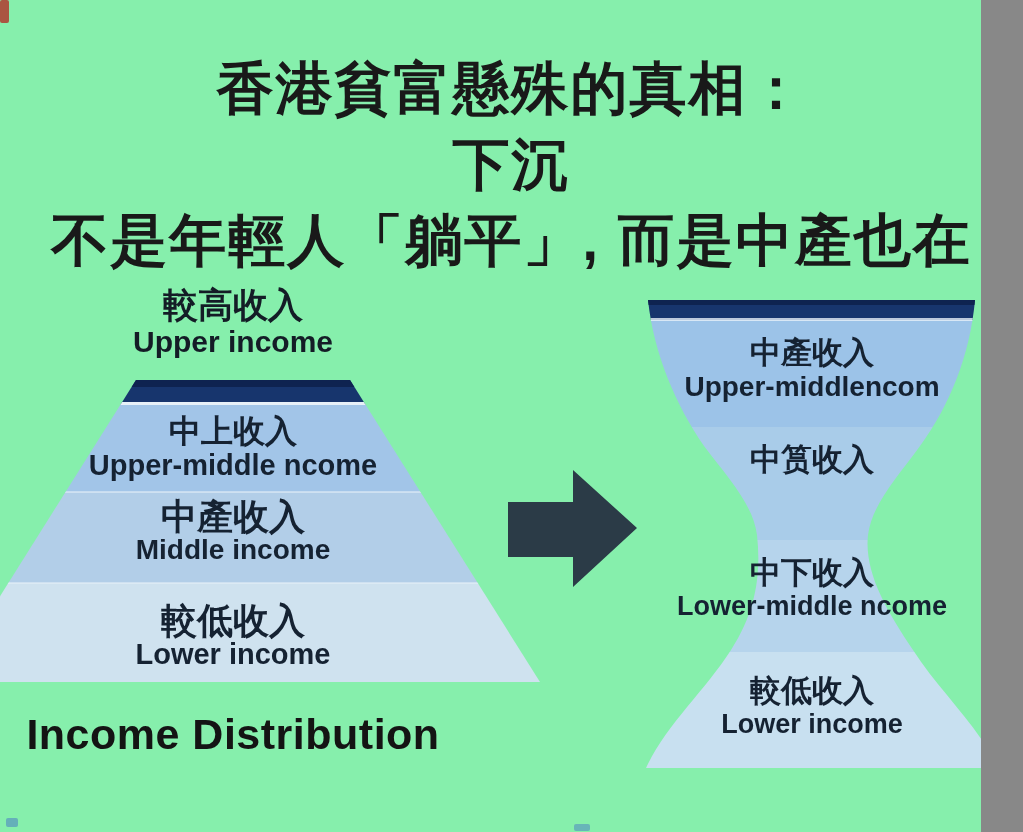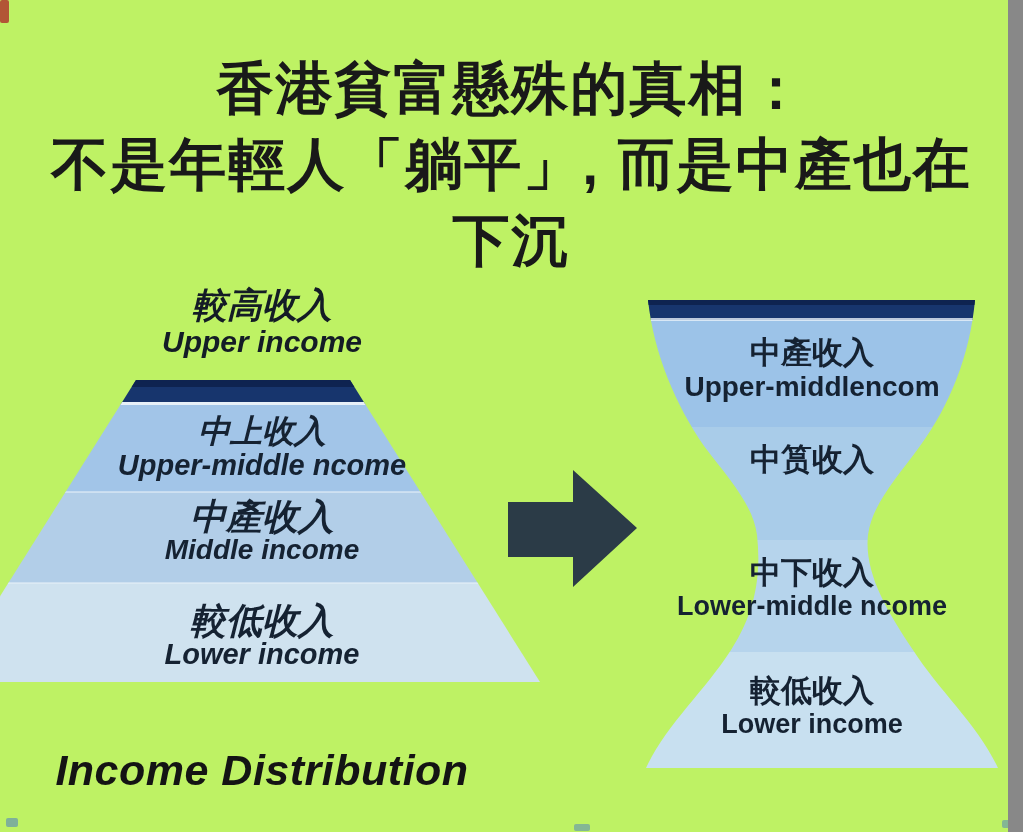--- a/index.html
+++ b/index.html
@@ -1,41 +1,40 @@
 <!DOCTYPE html>
 <html><head>
 <meta charset="utf-8">
 <style>
   html,body{margin:0;padding:0;background:#888;}
   .canvas{
     position:relative;width:981px;height:832px;overflow:hidden;
-    background:#bef264;
+    background:#86efac;
     font-family:"Liberation Sans","DejaVu Sans",sans-serif;
-    padding-left:27px;
   }
   svg.layer{position:absolute;left:0;top:0;}
   .txt{position:absolute;text-align:center;color:#152232;line-height:1.08;white-space:nowrap;}
   .title{
     left:10px;top:50px;width:1003px;text-align:center;
     font-size:57px;font-weight:900;color:#191919;line-height:76px;letter-spacing:2px;
   }
   .zh{font-weight:800;}
   .en{font-weight:600;}
-  .lcol{left:42px;width:440px;font-style:italic;}
+  .lcol{left:13px;width:440px;}
   .rcol{left:622px;width:380px;}
   .lab-top-zh{top:286px;font-size:35px;color:#141c26;}
   .lab-top-en{top:326px;font-size:30px;color:#141c26;}
   .l-b2-zh{top:414px;font-size:32px;}
   .l-b2-en{top:450px;font-size:29px;}
   .l-b3-zh{top:498px;font-size:36px;}
   .l-b3-en{top:535px;font-size:28px;}
   .l-b4-zh{top:602px;font-size:36px;}
   .l-b4-en{top:639px;font-size:29px;}
   .caption{font-size:43px;font-weight:800;color:#141414;letter-spacing:0.5px;}
-  .cap1{top:711px;margin-top:36px;}
+  .cap1{top:711px;}
   .cap2{top:757px;}
   .r-b1-zh{top:336px;font-size:31px;}
   .r-b1-en{top:372px;font-size:28px;}
   .r-b2-zh{top:443px;font-size:31px;}
   .r-b2-en{top:479px;font-size:27px;}
   .r-b3-zh{top:556px;font-size:31px;}
   .r-b3-en{top:592px;font-size:27px;}
   .r-b4-zh{top:674px;font-size:31px;}
   .r-b4-en{top:710px;font-size:27px;}
   .artifact{position:absolute;border-radius:2px;}
@@ -83,22 +82,22 @@
       <rect x="600" y="320" width="440" height="107" fill="#9cc3e8"></rect>
       <rect x="600" y="427" width="440" height="113" fill="#a9cce9"></rect>
       <rect x="600" y="540" width="440" height="112" fill="#b6d4ec"></rect>
       <rect x="600" y="652" width="440" height="118" fill="#c8e0f0"></rect>
       <rect x="600" y="318" width="440" height="3" fill-opacity="0.8" fill="#e7f0f8"></rect>
     </g>
   </svg>
 
   <div class="txt title" style="white-space:normal;">
     <div>香港貧富懸殊的真相：</div>
+    <div>下沉</div>
     <div>不是年輕人「躺平」, 而是中產也在</div>
-    <div>下沉</div>
   </div>
 
   <div class="txt zh lcol lab-top-zh">較高收入</div>
   <div class="txt en lcol lab-top-en">Upper income</div>
 
   <div class="txt zh lcol l-b2-zh">中上收入</div>
   <div class="txt en lcol l-b2-en">Upper-middle ncome</div>
 
   <div class="txt zh lcol l-b3-zh">中產收入</div>
   <div class="txt en lcol l-b3-en">Middle income</div>

